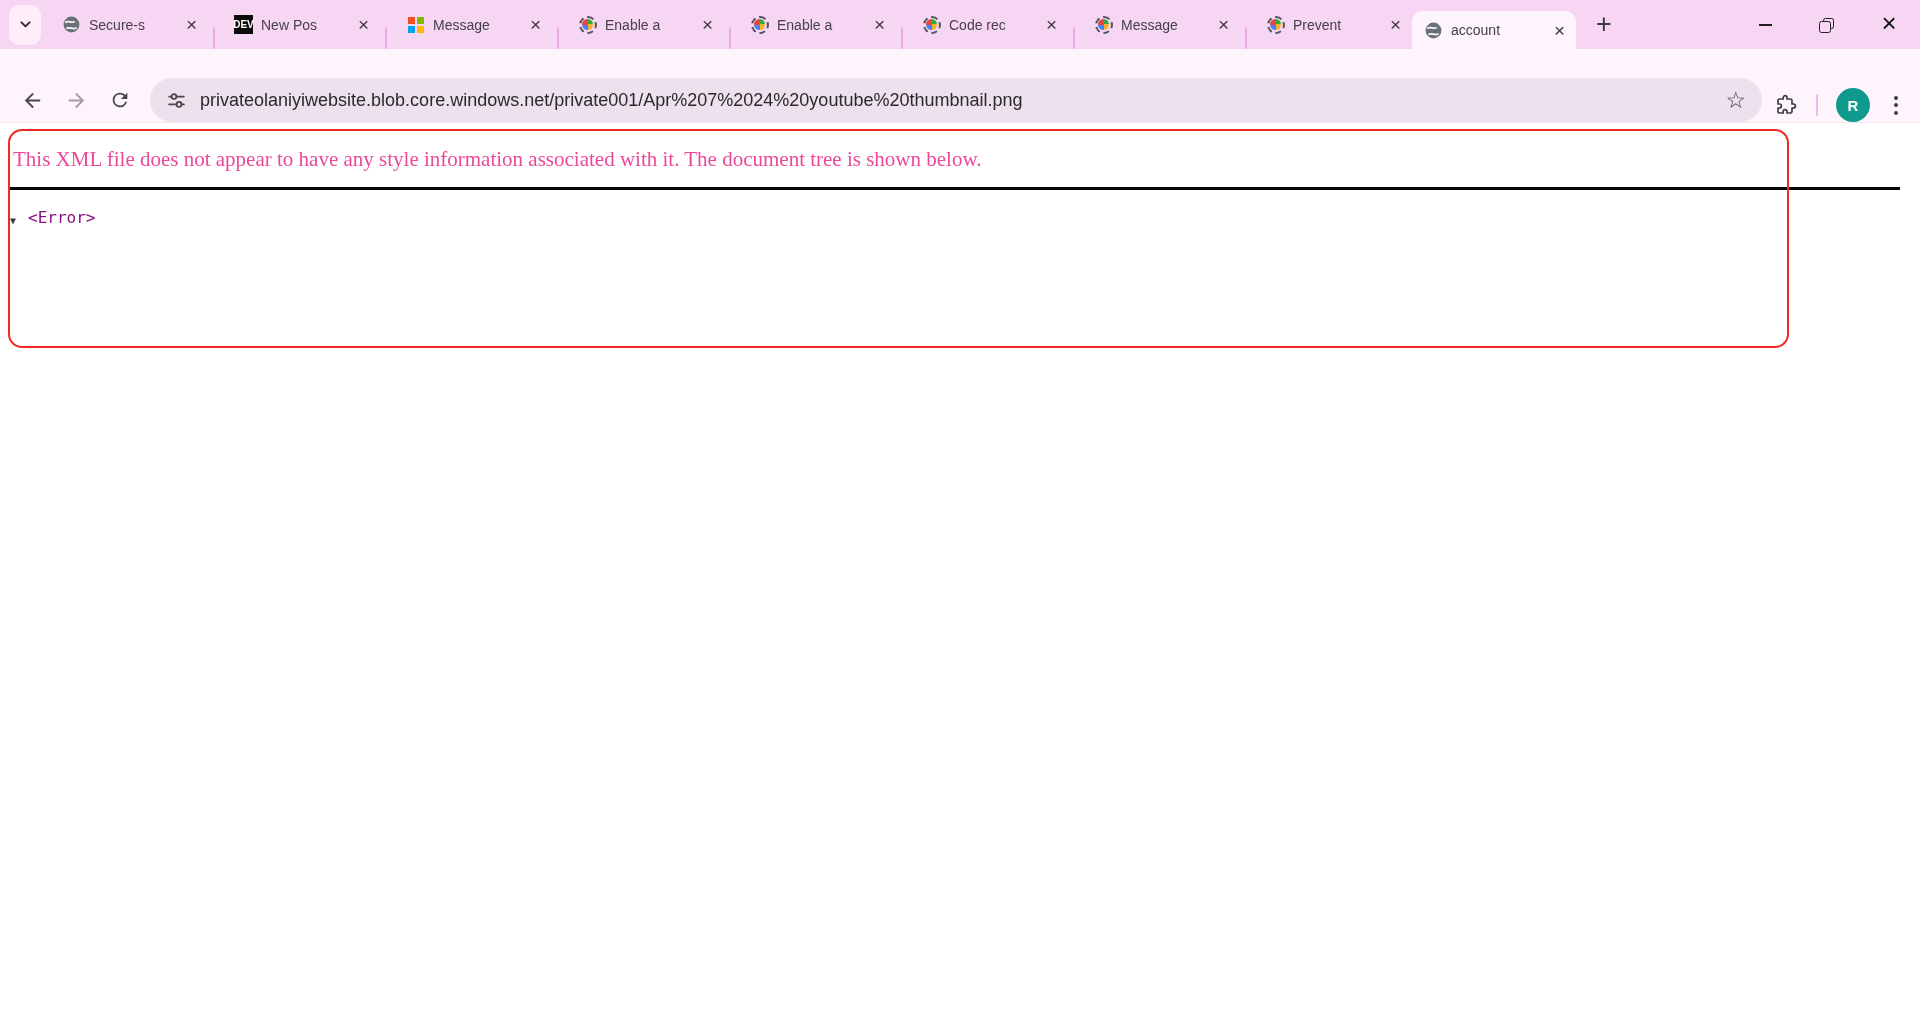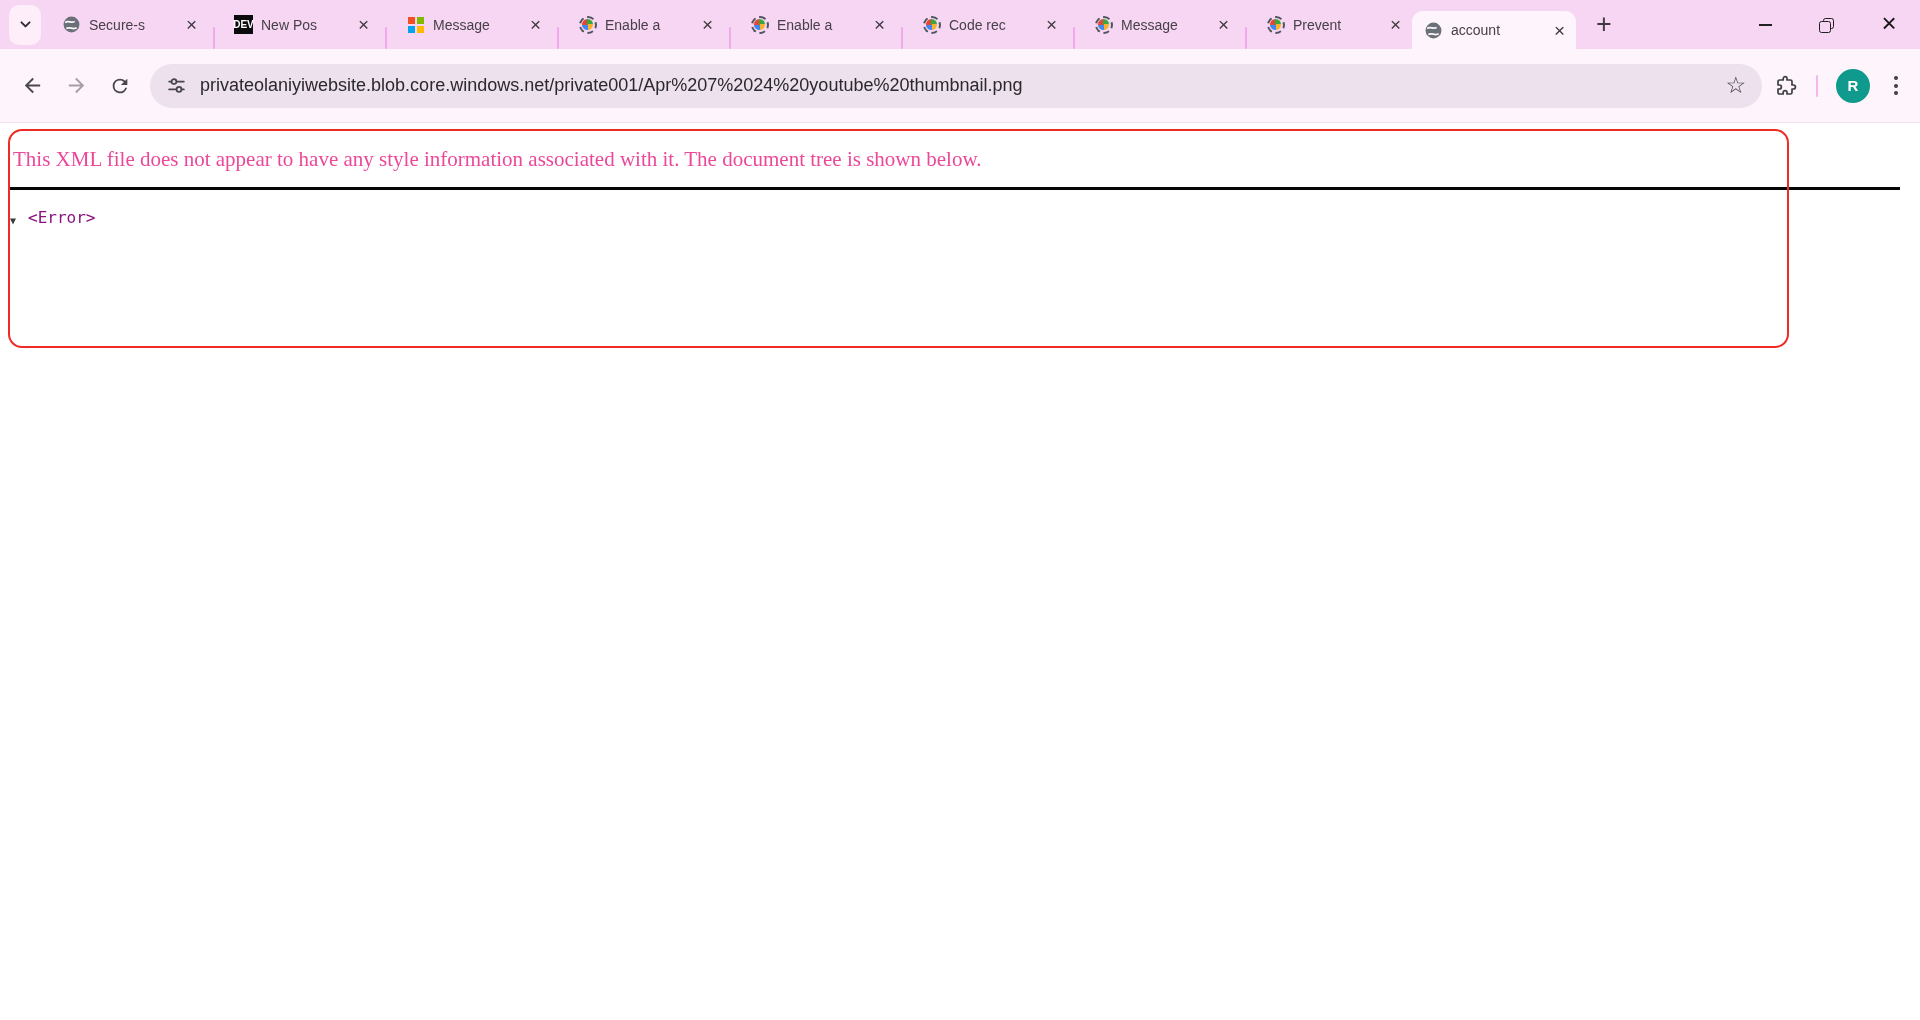--- a/index.html
+++ b/index.html
@@ -37,21 +37,21 @@
           display:flex;align-items:center;justify-content:center;cursor:pointer;}
   .win-controls{margin-left:auto;display:flex;height:100%;}
   .win-btn{width:62px;display:flex;align-items:center;justify-content:center;cursor:pointer;}
   .min-glyph{width:13px;border-bottom:2px solid #202020;}
   .restore{width:11px;height:11px;position:relative;margin:-3px 0 0 3px;border:1.8px solid #202020;border-radius:2.5px;}
   .restore::after{content:"";position:absolute;left:-4.6px;top:2.6px;width:10px;height:10px;
                   border:1.8px solid #202020;border-radius:2.5px;background:var(--pink);}
   .close-glyph{font-size:26px;font-weight:300;color:#161616;line-height:1;margin-top:-3px;}
 
   
-  .toolbar{height:74px;background:var(--lightpink);display:flex;align-items:center;
+  .toolbar{height:74px;background:var(--lightpink);display:flex;align-items:flex-end;
            padding:0 16px 0 10px;border-bottom:1px solid #f2e6f0;}
   .nav-btn{width:44px;height:44px;border-radius:50%;display:flex;align-items:center;justify-content:center;cursor:pointer;}
   .urlbar{flex:1;height:44px;background:var(--pill);border-radius:22px;display:flex;align-items:center;
           padding:0 16px;margin:0 12px 0 8px;}
   .url-text{flex:1;margin-left:13px;font-size:18px;color:#2b292d;white-space:nowrap;overflow:hidden;}
   .star{font-size:23px;color:#3f3c42;line-height:1;cursor:pointer;}
   .tb-right{display:flex;align-items:center;gap:18px;}
   .tb-sep{width:2px;height:22px;background:#f3b9ea;border-radius:1px;}
   .avatar{width:34px;height:34px;border-radius:50%;background:#0f9a8d;color:#fff;font-weight:bold;
           font-size:15px;display:flex;align-items:center;justify-content:center;cursor:pointer;}

